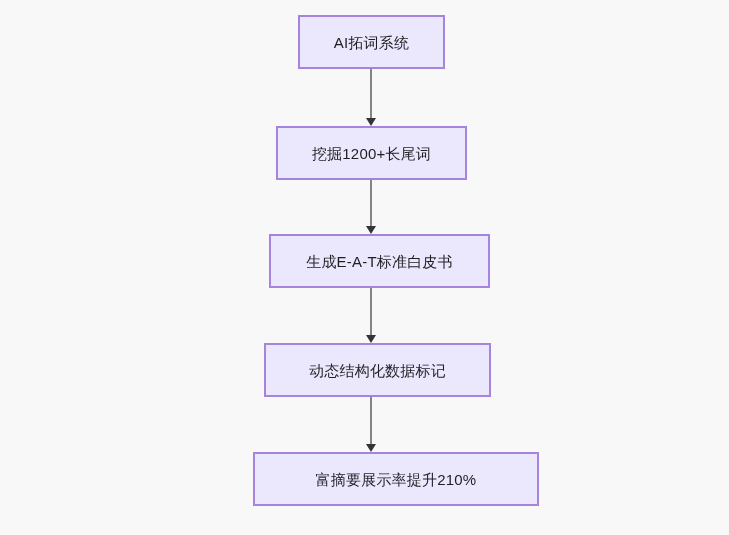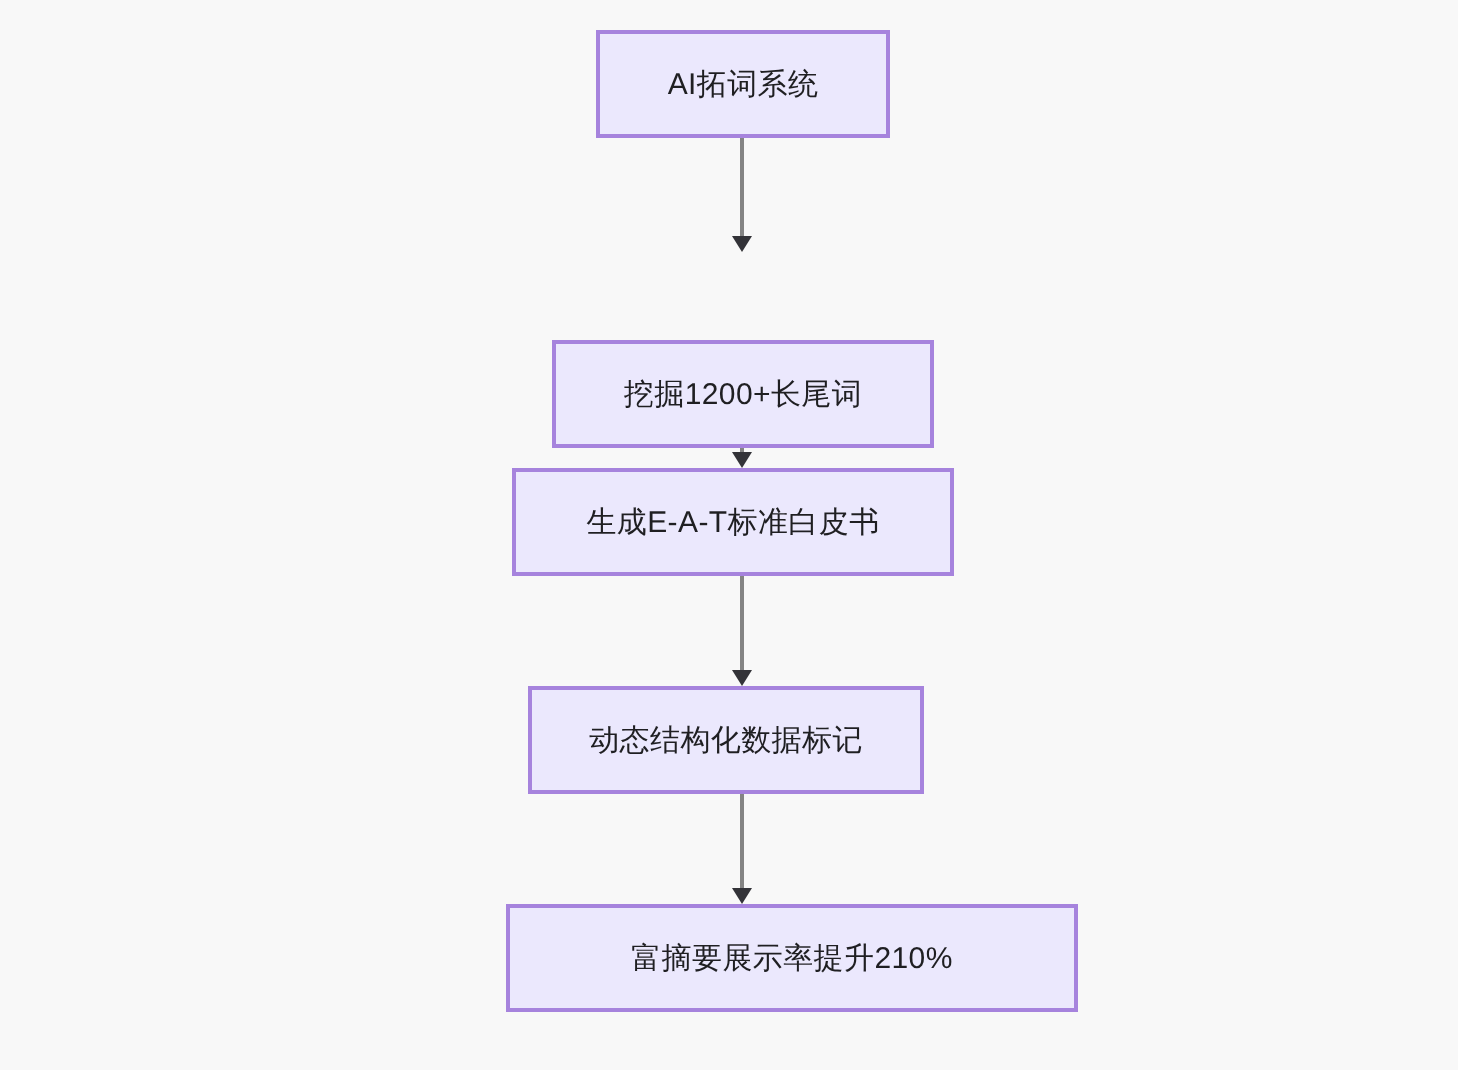--- a/index.html
+++ b/index.html
@@ -84,29 +84,29 @@
 
   <div class="edge" style="left: 366px; top: 397px; height: 55px;">
     <div class="shaft" style="background: rgb(132, 132, 132);"></div>
     <div class="head" style="border-top-color: rgb(51, 51, 56);"></div>
   </div>
 
   <div class="node" style="left: 298px; top: 15px; width: 147px; height: 54px; background: rgb(235, 232, 253); border-color: rgb(166, 131, 221); color: rgb(31, 31, 34);">
     <span class="node-label">AI拓词系统</span>
   </div>
 
-  <div class="node" style="left: 276px; top: 126px; width: 191px; height: 54px; background: rgb(235, 232, 253); border-color: rgb(166, 131, 221); color: rgb(31, 31, 34); margin-top: 44px;">
+  <div class="node" style="left: 276px; top: 126px; width: 191px; height: 54px; background: rgb(235, 232, 253); border-color: rgb(166, 131, 221); color: rgb(31, 31, 34);">
     <span class="node-label">挖掘1200+长尾词</span>
   </div>
 
-  <div class="node" style="left: 256px; top: 234px; width: 221px; height: 54px; background: rgb(235, 232, 253); border-color: rgb(166, 131, 221); color: rgb(31, 31, 34);">
+  <div class="node" style="left: 269px; top: 234px; width: 221px; height: 54px; background: rgb(235, 232, 253); border-color: rgb(166, 131, 221); color: rgb(31, 31, 34);">
     <span class="node-label">生成E-A-T标准白皮书</span>
   </div>
 
-  <div class="node" style="left: 264px; top: 343px; width: 198px; height: 54px; background: rgb(235, 232, 253); border-color: rgb(166, 131, 221); color: rgb(31, 31, 34);">
+  <div class="node" style="left: 264px; top: 343px; width: 227px; height: 54px; background: rgb(235, 232, 253); border-color: rgb(166, 131, 221); color: rgb(31, 31, 34);">
     <span class="node-label">动态结构化数据标记</span>
   </div>
 
   <div class="node" style="left: 253px; top: 452px; width: 286px; height: 54px; background: rgb(235, 232, 253); border-color: rgb(166, 131, 221); color: rgb(31, 31, 34);">
     <span class="node-label">富摘要展示率提升210%</span>
   </div>
 
 </div>
 
 </body></html>

